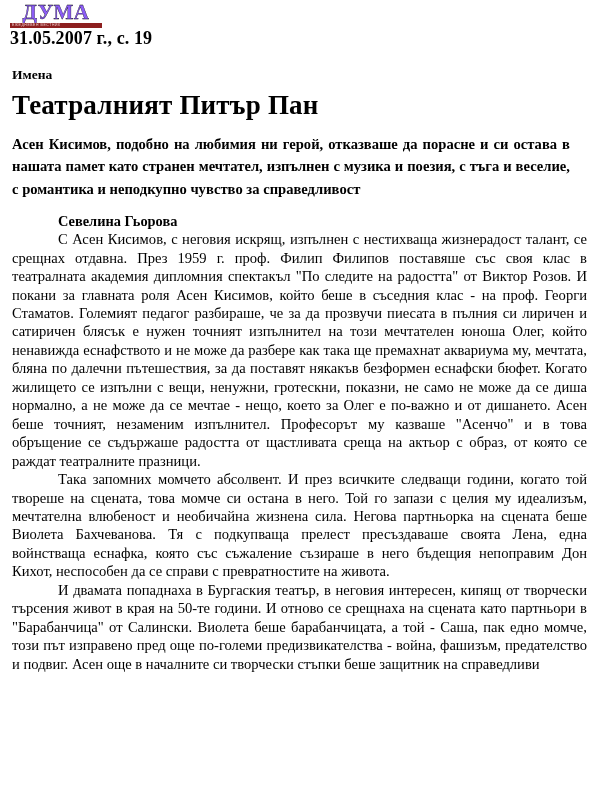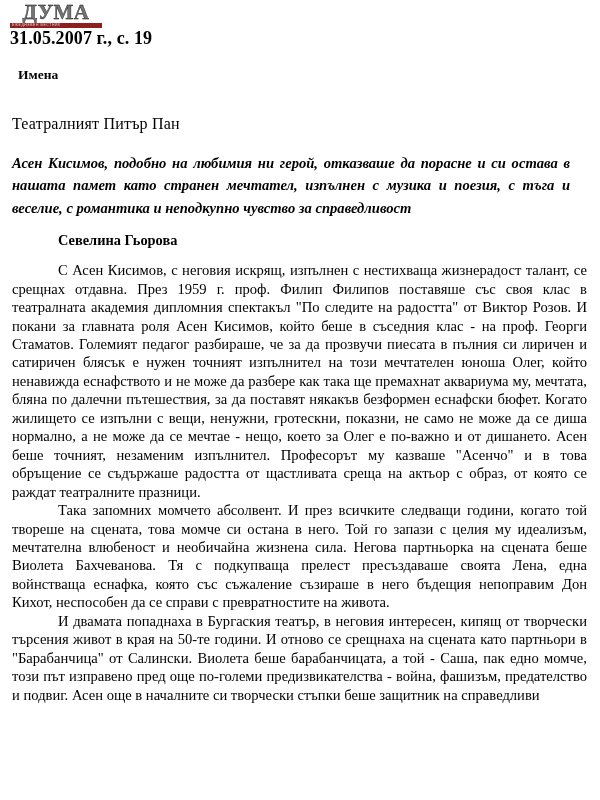--- a/index.html
+++ b/index.html
@@ -29,21 +29,21 @@
     width: 92px;
     margin: 2px 0 0 1px;
     padding: 0;
   }
   .masthead-title {
     font-family: "Liberation Serif", "DejaVu Serif", serif;
     font-weight: bold;
     font-size: 21px;
     line-height: 20px;
     letter-spacing: 0.5px;
-    color: #737373;
+    color: #8b5cf6;
     text-align: center;
     -webkit-text-stroke: 0.3px #000;
   }
   .masthead-bar {
     width: 92px;
     height: 5px;
     background: #8d1f1f;
     margin-top: 1px;
     position: relative;
     overflow: hidden;
@@ -67,42 +67,41 @@
     line-height: 14px;
     margin: 3px 0 0 1px;
     letter-spacing: 0.1px;
   }
 
   
   .section-label {
     font-weight: bold;
     font-size: 13.5px;
     line-height: 16px;
-    margin: 22px 0 0 9px;
+    margin: 22px 0 0 3px;
   }
 
   
   .headline {
-    font-weight: normal;
-    font-size: 16px;
+    font-weight: bold;
+    font-size: 27px;
     line-height: 24px;
-    margin: 29px 0 0 3px;
+    margin: 10px 0 0 3px;
     letter-spacing: 0.2px;
   }
 
   
   .lede {
     font-weight: bold;
     font-size: 14.6px;
     line-height: 22.4px;
     text-align: justify;
     text-align-last: left;
     margin: 16px 16px 0 3px;
     padding-right: 1px;
-    font-style: italic;
   }
 
   
   .byline {
     font-weight: bold;
     font-size: 14.4px;
     line-height: 18px;
     margin: 12px 0 0 0;
     text-indent: 49px;
   }
@@ -115,21 +114,21 @@
     font-size: 14.6px;
     line-height: 18.45px;
     text-align: justify;
     text-align-last: left;
     text-indent: 46px;
     margin: 0;
     padding: 0;
     hyphens: none;
   }
   .body-par.first {
-    margin-top: 12px;
+    margin-top: 0;
   }
 </style>
 </head>
 <body>
 
 <div class="page">
 
   <div class="masthead">
     <div class="masthead-title">ДУМА</div>
     <div class="masthead-bar">

